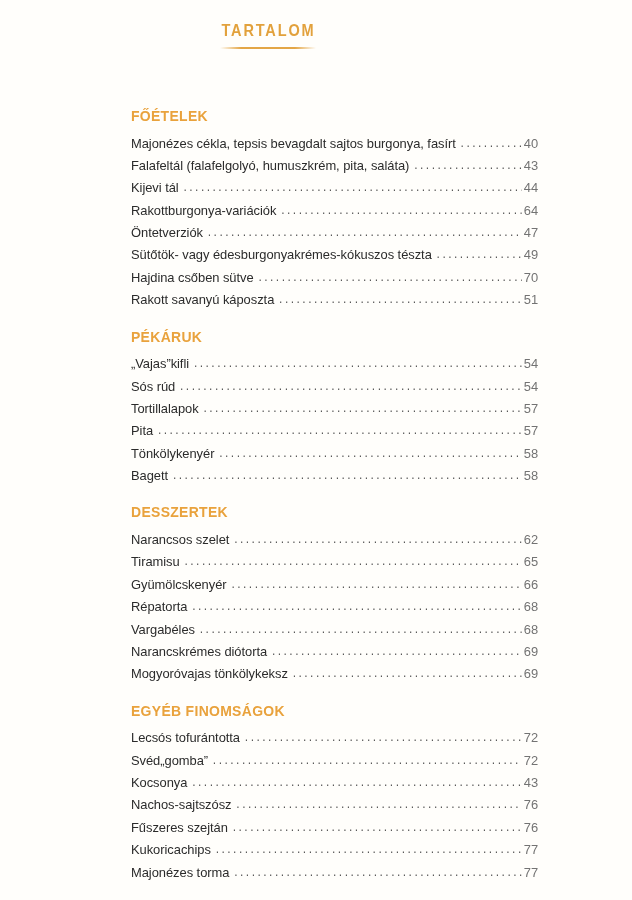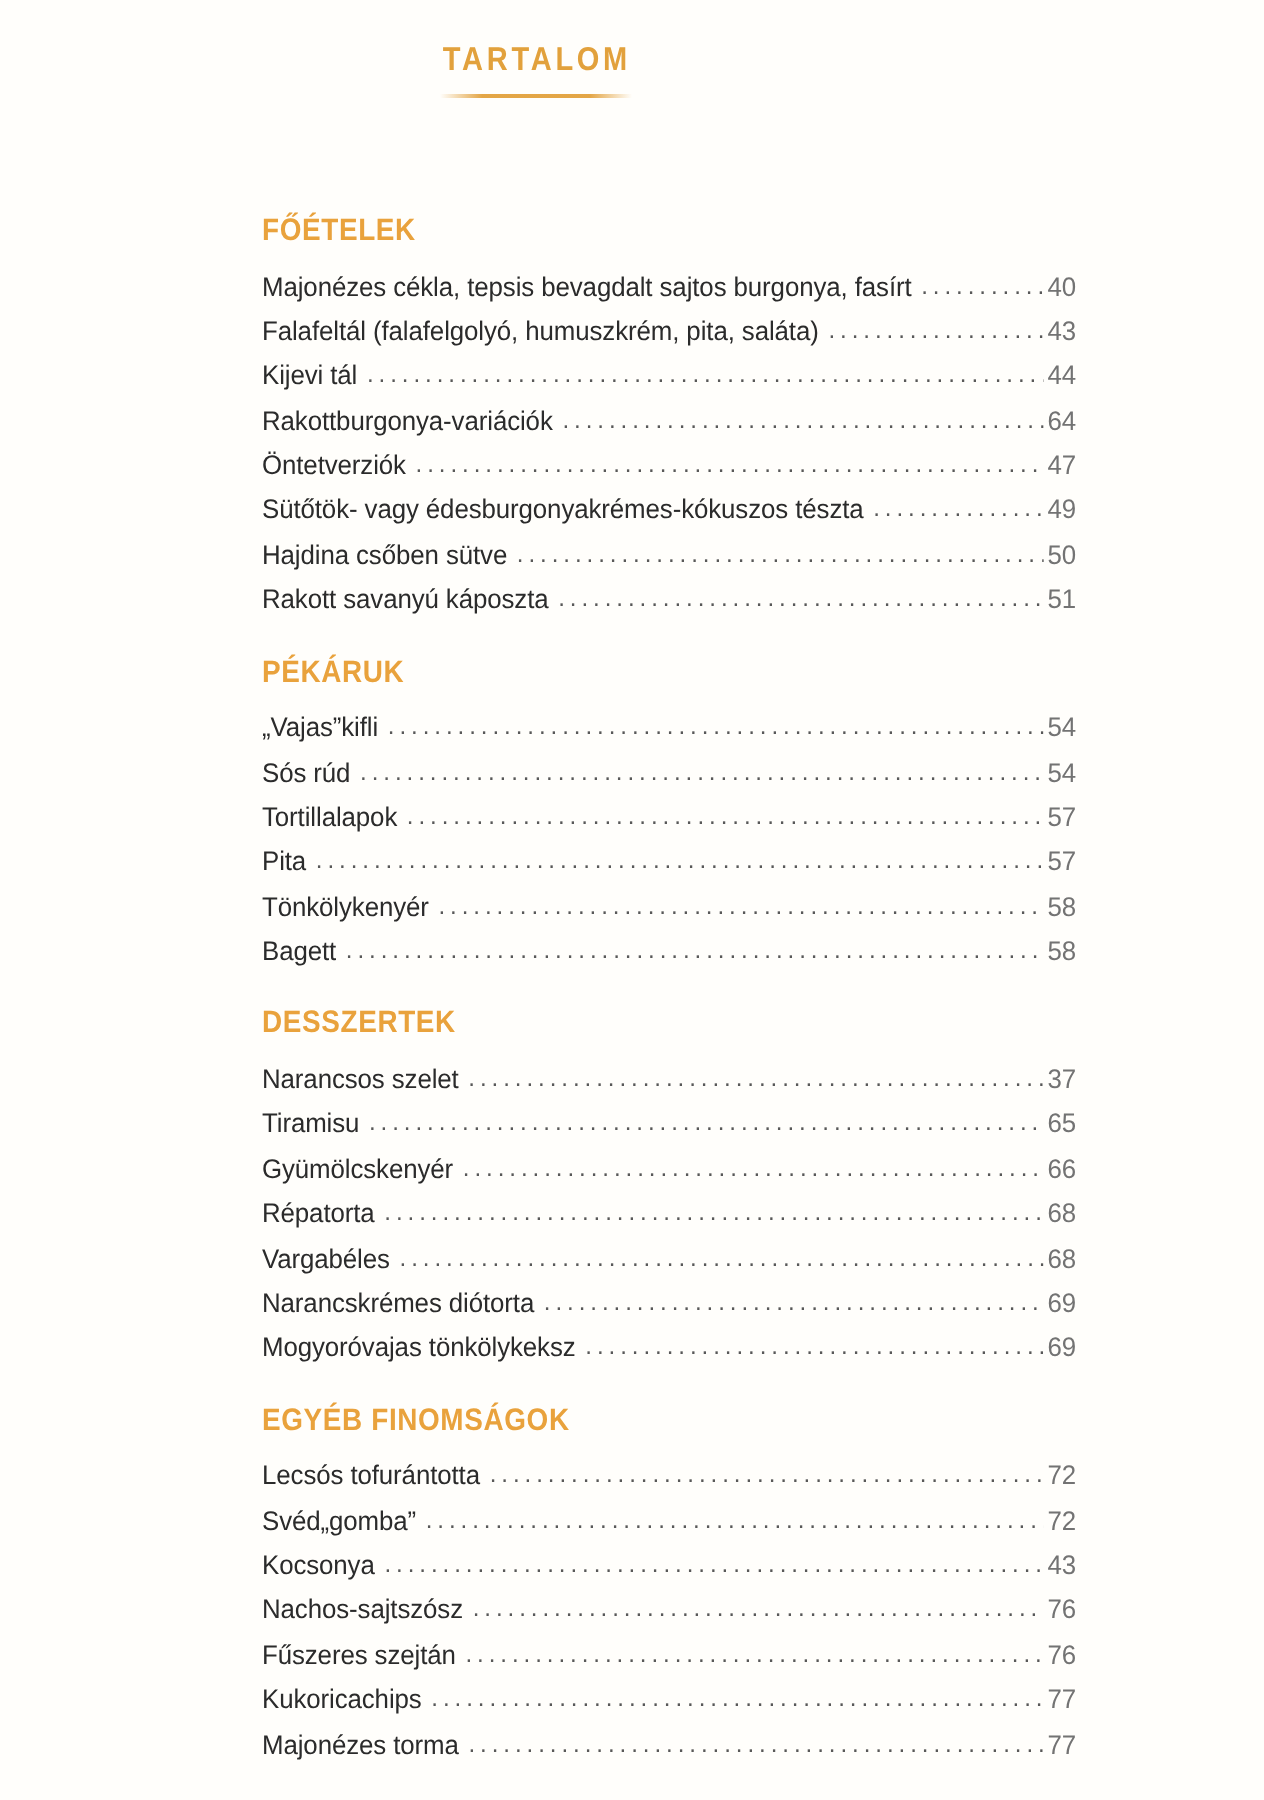--- a/index.html
+++ b/index.html
@@ -150,21 +150,21 @@
           <span class="entry-page">47</span>
         </div>
         <div class="entry">
           <span class="entry-title">Sütőtök- vagy édesburgonyakrémes-kókuszos tészta</span>
           <span class="entry-dots">...........................................................................</span>
           <span class="entry-page">49</span>
         </div>
         <div class="entry">
           <span class="entry-title">Hajdina csőben sütve</span>
           <span class="entry-dots">...........................................................................</span>
-          <span class="entry-page">50</span>
+          <span class="entry-page">70</span>
         </div>
         <div class="entry">
           <span class="entry-title">Rakott savanyú káposzta</span>
           <span class="entry-dots">...........................................................................</span>
           <span class="entry-page">51</span>
         </div>
       </div>
       <div class="gap-after-section"></div>
       <div class="section">
         <div class="section-heading">PÉKÁRUK</div>
@@ -198,21 +198,21 @@
           <span class="entry-dots">...........................................................................</span>
           <span class="entry-page">58</span>
         </div>
       </div>
       <div class="gap-after-section"></div>
       <div class="section">
         <div class="section-heading">DESSZERTEK</div>
         <div class="entry">
           <span class="entry-title">Narancsos szelet</span>
           <span class="entry-dots">...........................................................................</span>
-          <span class="entry-page">37</span>
+          <span class="entry-page">62</span>
         </div>
         <div class="entry">
           <span class="entry-title">Tiramisu</span>
           <span class="entry-dots">...........................................................................</span>
           <span class="entry-page">65</span>
         </div>
         <div class="entry">
           <span class="entry-title">Gyümölcskenyér</span>
           <span class="entry-dots">...........................................................................</span>
           <span class="entry-page">66</span>

